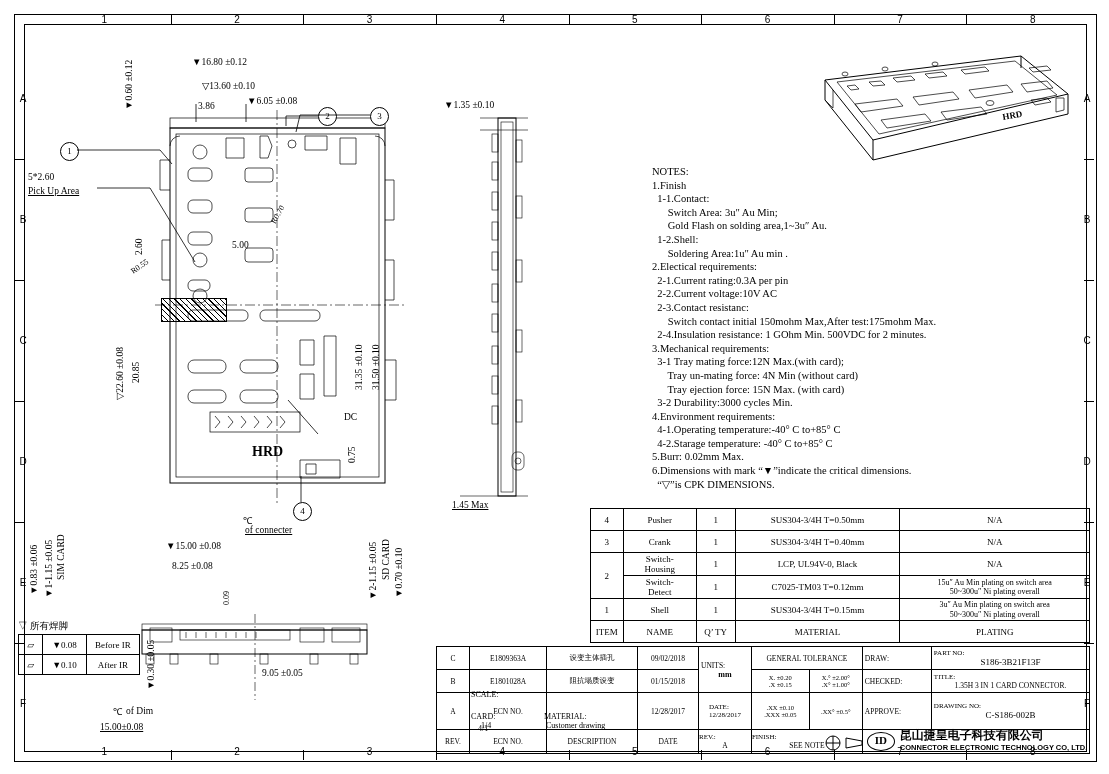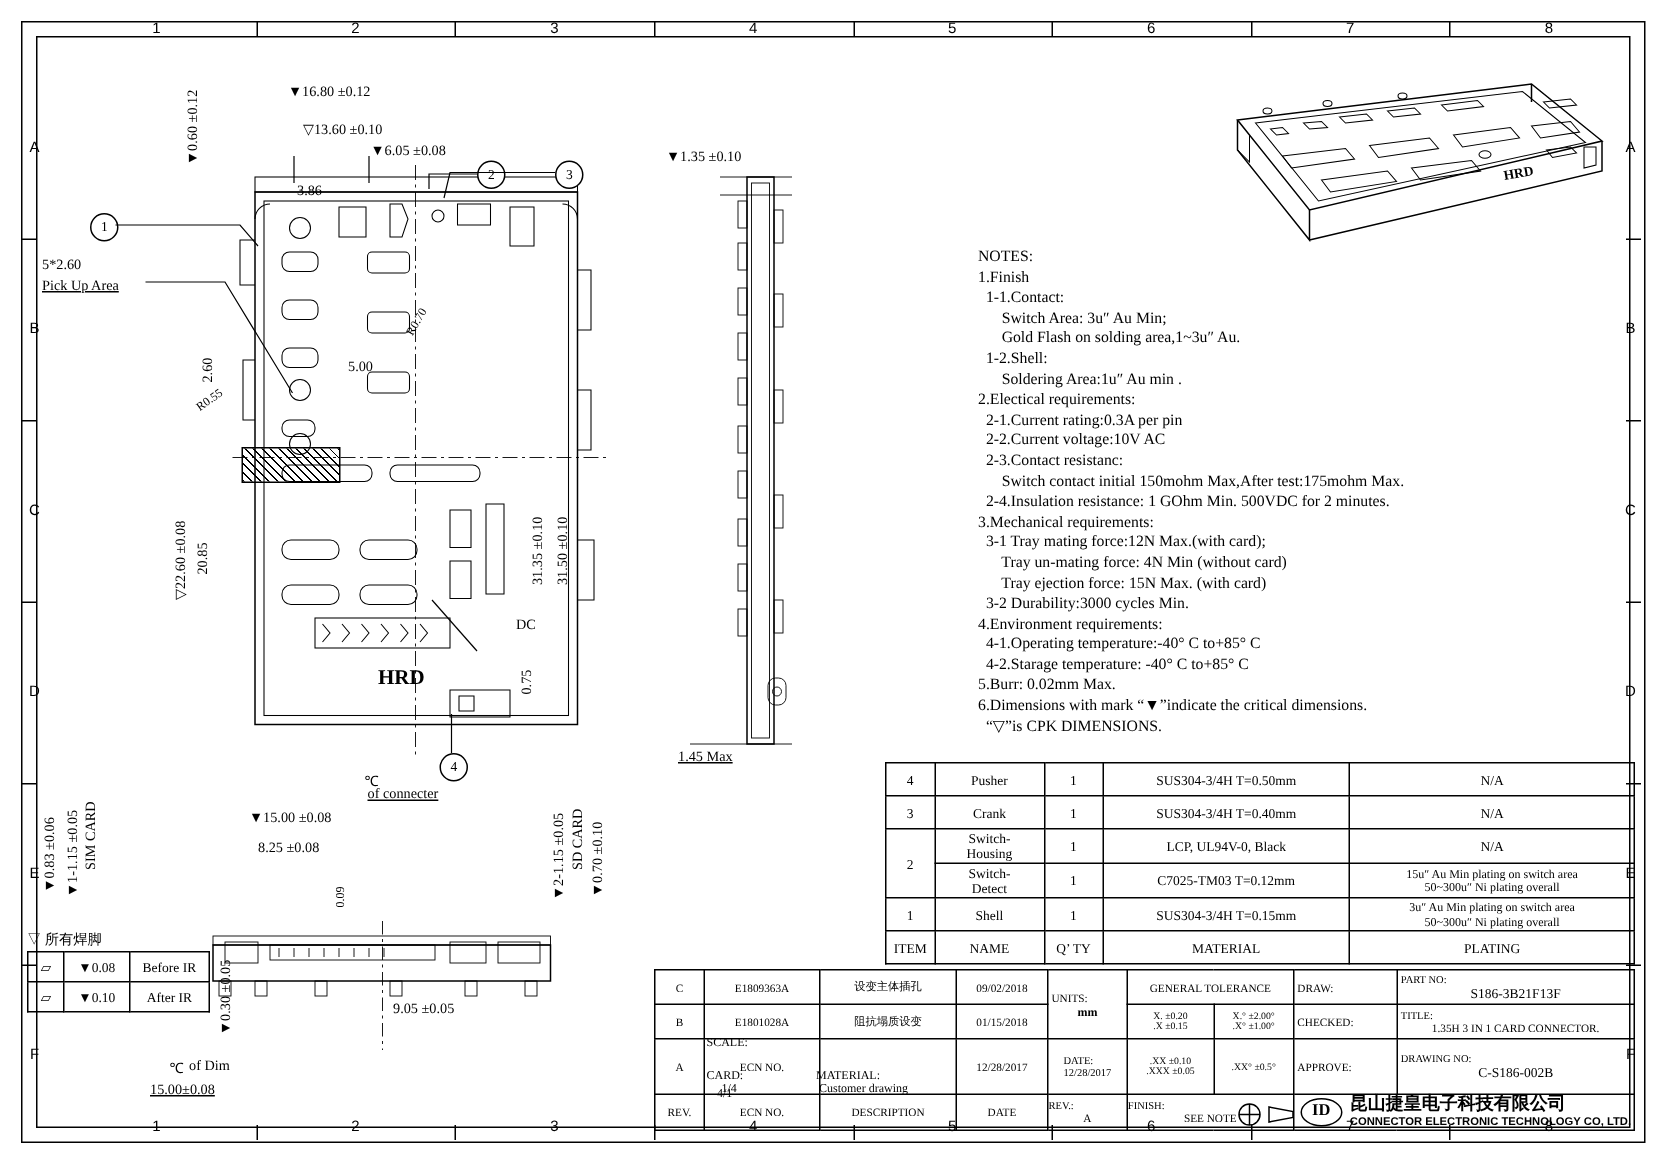--- a/index.html
+++ b/index.html
@@ -235,21 +235,21 @@
           <rect x="222" y="28" width="28" height="14"></rect>
           <rect x="40" y="28" width="22" height="14"></rect>
         </g>
         <path d="M145,14 L145,100" stroke-width="0.6" stroke-dasharray="9,3,2,3"></path>
       </g>
     </svg>
   </div>
 
   <div class="t" style="left:192px;top:57px;">▼16.80 ±0.12</div>
   <div class="t" style="left:202px;top:80px;">▽13.60 ±0.10</div>
-  <div class="t" style="left:198px;top:101px;margin-top:22px;">3.86</div>
+  <div class="t" style="left:198px;top:101px;">3.86</div>
   <div class="t" style="left:247px;top:96px;">▼6.05 ±0.08</div>
   <div class="t vert" style="left:124px;top:110px;">▼0.60 ±0.12</div>
   <div class="t" style="left:28px;top:172px;">5*2.60</div>
   <div class="t" style="left:28px;top:186px;text-decoration:underline;">Pick Up Area</div>
   <div class="t vert" style="left:134px;top:255px;">2.60</div>
   <div class="t" style="left:232px;top:240px;">5.00</div>
   <div class="ts" style="left:130px;top:262px;transform:rotate(-35deg);">R0.55</div>
   <div class="ts" style="left:268px;top:210px;transform:rotate(-60deg);">R0.70</div>
   <div class="t vert" style="left:114px;top:400px;">▽22.60 ±0.08</div>
   <div class="t vert" style="left:131px;top:383px;">20.85</div>

